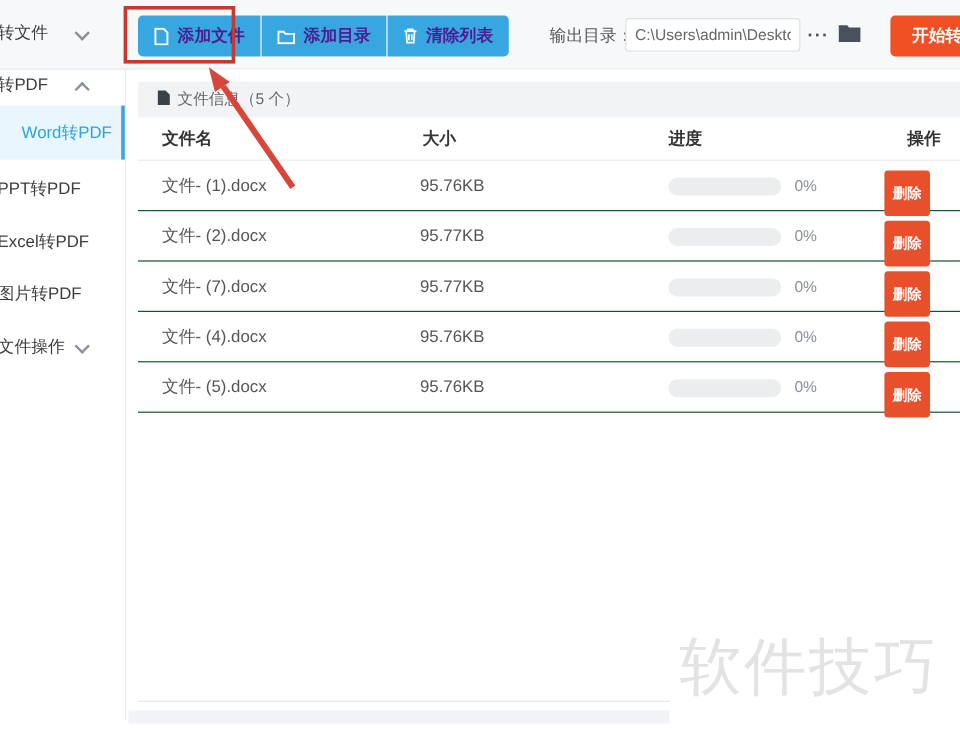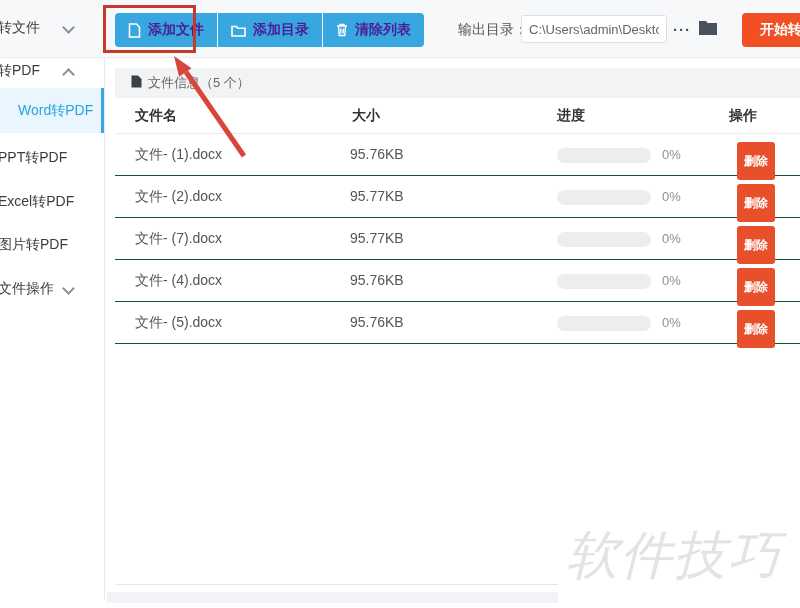--- a/index.html
+++ b/index.html
@@ -53,32 +53,32 @@
   .info-band { position:absolute; left:0; top:10px; width:685px; height:30px;
                background:#f2f3f5; display:flex; align-items:center; gap:6px;
                padding-left:16px; font-size:13px; color:#666; }
   .thead { position:absolute; left:0; top:40px; width:685px; height:36px;
            border-bottom:1px solid #ececec; font-size:14px; font-weight:700; color:#333; }
   .thead span { position:absolute; top:9px; }
   .rows { position:absolute; left:0; top:76px; width:685px; }
   .trow { position:relative; width:685px; height:42px; border-bottom:1px solid #14532d; }
   .c-name, .c-size { position:absolute; top:12px; font-size:14px; color:#555; }
   .c-name { left:20px; } .c-size { left:235px; }
-  .col-name { left:20px;text-align:center; } .col-size { left:237px; } .col-prog { left:442px; } .col-act { left:614px; }
+  .col-name { left:20px;text-align:center; } .col-size { left:237px; } .col-prog { left:442px; } .col-act { left:641px; }
   .pill { position:absolute; left:442px; top:14px; width:94px; height:15px;
           border-radius:8px; background:#ebedef; }
   .pct { position:absolute; left:547px; top:13px; font-size:13px; color:#8a8f99; }
   .del-btn { position:absolute; left:622px; top:8px; width:38px; height:38px;
              background:#e8502b; color:#fff; border:none; border-radius:3px;
              font-size:12px; font-weight:700; cursor:pointer; }
 
   
   .bottom-strip { position:absolute; left:107px; top:592px; width:451px; height:11px; background:#f1f3f7; }
   .watermark-box { position:absolute; left:558px; top:504px; width:242px; height:104px;
-                   background:#fff; z-index:40; display:flex; align-items:center; padding-left:8px;font-style:italic; }
+                   background:#fff; z-index:40; display:flex; align-items:center; padding-left:8px; }
   .watermark-text { font-size:52px; color:#e3e3e3; letter-spacing:2px; white-space:nowrap; }
 
   
   .anno-box { position:absolute; left:103px; top:5px; width:93px; height:48px;
               border:3px solid #c9392b; z-index:50; }
   .anno-svg { position:absolute; left:0; top:0; width:800px; height:608px;
               pointer-events:none; z-index:50; }
 
   .icon { display:inline-block; }
 </style>

